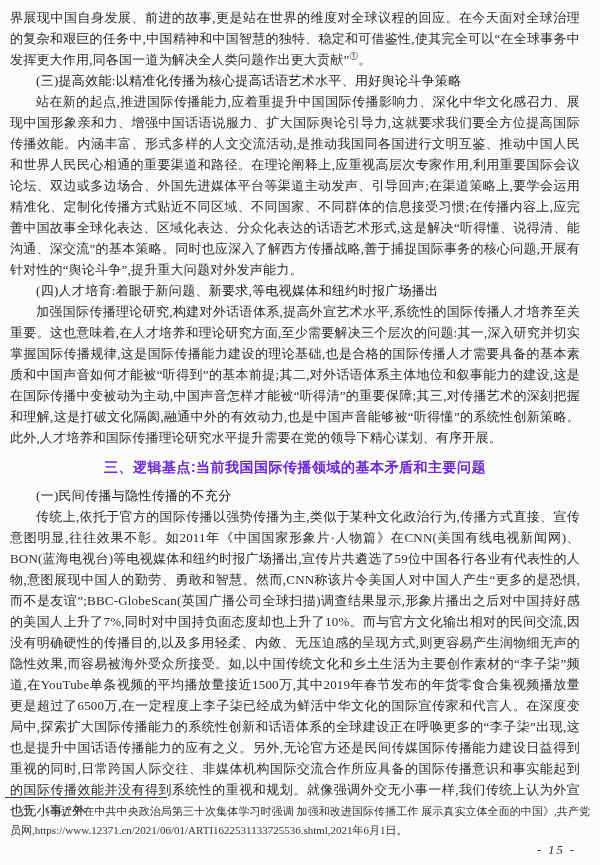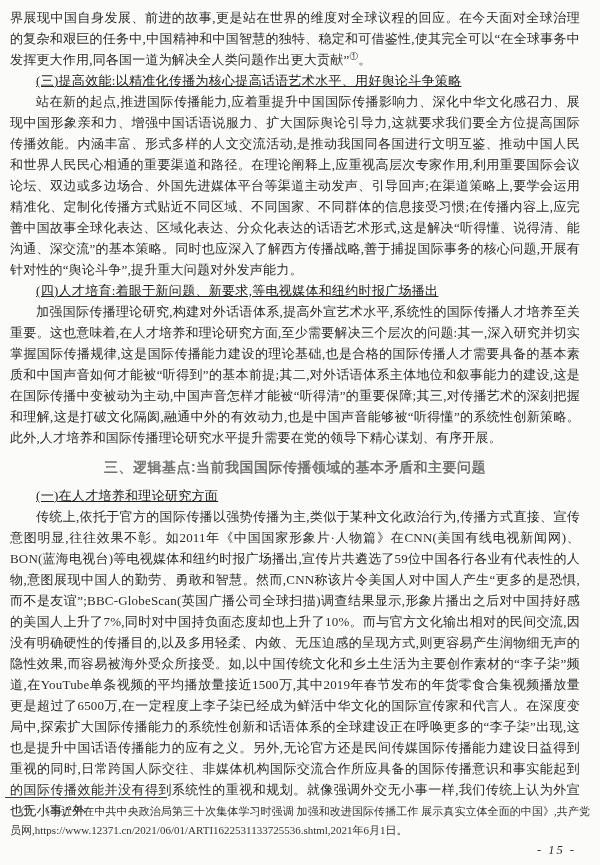--- a/index.html
+++ b/index.html
@@ -29,32 +29,31 @@
     color: #2b2b2b;
   }
   .para.noindent { text-indent: 0; }
   .subheading {
     margin: 0;
     font-size: 13px;
     line-height: 21px;
     text-indent: 2em;
     letter-spacing: 0.3px;
     color: #222;
-    text-decoration: underline;
   }
   .section-heading {
     margin: 9px 0 7px 0;
     font-family: "Liberation Sans", "DejaVu Sans", sans-serif;
     font-weight: 700;
     font-size: 14px;
     line-height: 21px;
     text-align: center;
     text-indent: 0;
     letter-spacing: 0.5px;
-    color: #737373;
+    color: #6d28d9;
   }
   sup.fn-ref {
     font-size: 8.5px;
     line-height: 0;
     vertical-align: super;
   }
   .footnote-area {
     position: absolute;
     left: 10px;
     right: 10px;
@@ -98,21 +97,21 @@
   <p class="subheading">(三)提高效能:以精准化传播为核心提高话语艺术水平、用好舆论斗争策略</p>
 
   <p class="para">站在新的起点,推进国际传播能力,应着重提升中国国际传播影响力、深化中华文化感召力、展现中国形象亲和力、增强中国话语说服力、扩大国际舆论引导力,这就要求我们要全方位提高国际传播效能。内涵丰富、形式多样的人文交流活动,是推动我国同各国进行文明互鉴、推动中国人民和世界人民民心相通的重要渠道和路径。在理论阐释上,应重视高层次专家作用,利用重要国际会议论坛、双边或多边场合、外国先进媒体平台等渠道主动发声、引导回声;在渠道策略上,要学会运用精准化、定制化传播方式贴近不同区域、不同国家、不同群体的信息接受习惯;在传播内容上,应完善中国故事全球化表达、区域化表达、分众化表达的话语艺术形式,这是解决“听得懂、说得清、能沟通、深交流”的基本策略。同时也应深入了解西方传播战略,善于捕捉国际事务的核心问题,开展有针对性的“舆论斗争”,提升重大问题对外发声能力。</p>
 
   <p class="subheading">(四)人才培育:着眼于新问题、新要求,等电视媒体和纽约时报广场播出</p>
 
   <p class="para">加强国际传播理论研究,构建对外话语体系,提高外宣艺术水平,系统性的国际传播人才培养至关重要。这也意味着,在人才培养和理论研究方面,至少需要解决三个层次的问题:其一,深入研究并切实掌握国际传播规律,这是国际传播能力建设的理论基础,也是合格的国际传播人才需要具备的基本素质和中国声音如何才能被“听得到”的基本前提;其二,对外话语体系主体地位和叙事能力的建设,这是在国际传播中变被动为主动,中国声音怎样才能被“听得清”的重要保障;其三,对传播艺术的深刻把握和理解,这是打破文化隔阂,融通中外的有效动力,也是中国声音能够被“听得懂”的系统性创新策略。此外,人才培养和国际传播理论研究水平提升需要在党的领导下精心谋划、有序开展。</p>
 
   <h2 class="section-heading">三、逻辑基点:当前我国国际传播领域的基本矛盾和主要问题</h2>
 
-  <p class="subheading">(一)在人才培养和理论研究方面</p>
+  <p class="subheading">(一)民间传播与隐性传播的不充分</p>
 
   <p class="para">传统上,依托于官方的国际传播以强势传播为主,类似于某种文化政治行为,传播方式直接、宣传意图明显,往往效果不彰。如2011年《中国国家形象片·人物篇》在CNN(美国有线电视新闻网)、BON(蓝海电视台)等电视媒体和纽约时报广场播出,宣传片共遴选了59位中国各行各业有代表性的人物,意图展现中国人的勤劳、勇敢和智慧。然而,CNN称该片令美国人对中国人产生“更多的是恐惧,而不是友谊”;BBC-GlobeScan(英国广播公司全球扫描)调查结果显示,形象片播出之后对中国持好感的美国人上升了7%,同时对中国持负面态度却也上升了10%。而与官方文化输出相对的民间交流,因没有明确硬性的传播目的,以及多用轻柔、内敛、无压迫感的呈现方式,则更容易产生润物细无声的隐性效果,而容易被海外受众所接受。如,以中国传统文化和乡土生活为主要创作素材的“李子柒”频道,在YouTube单条视频的平均播放量接近1500万,其中2019年春节发布的年货零食合集视频播放量更是超过了6500万,在一定程度上李子柒已经成为鲜活中华文化的国际宣传家和代言人。在深度变局中,探索扩大国际传播能力的系统性创新和话语体系的全球建设正在呼唤更多的“李子柒”出现,这也是提升中国话语传播能力的应有之义。另外,无论官方还是民间传媒国际传播能力建设日益得到重视的同时,日常跨国人际交往、非媒体机构国际交流合作所应具备的国际传播意识和事实能起到的国际传播效能并没有得到系统性的重视和规划。就像强调外交无小事一样,我们传统上认为外宣也无小事,“外</p>
 
   <div class="footnote-area">
     <div class="fn-rule"></div>
     <p class="footnote"><span class="fn-marker">①</span><span>《习近平在中共中央政治局第三十次集体学习时强调 加强和改进国际传播工作 展示真实立体全面的中国》,共产党员网,https://www.12371.cn/2021/06/01/ARTI1622531133725536.shtml,2021年6月1日。</span></p>
   </div>
 
   <div class="page-num">- 15 -</div>
 

